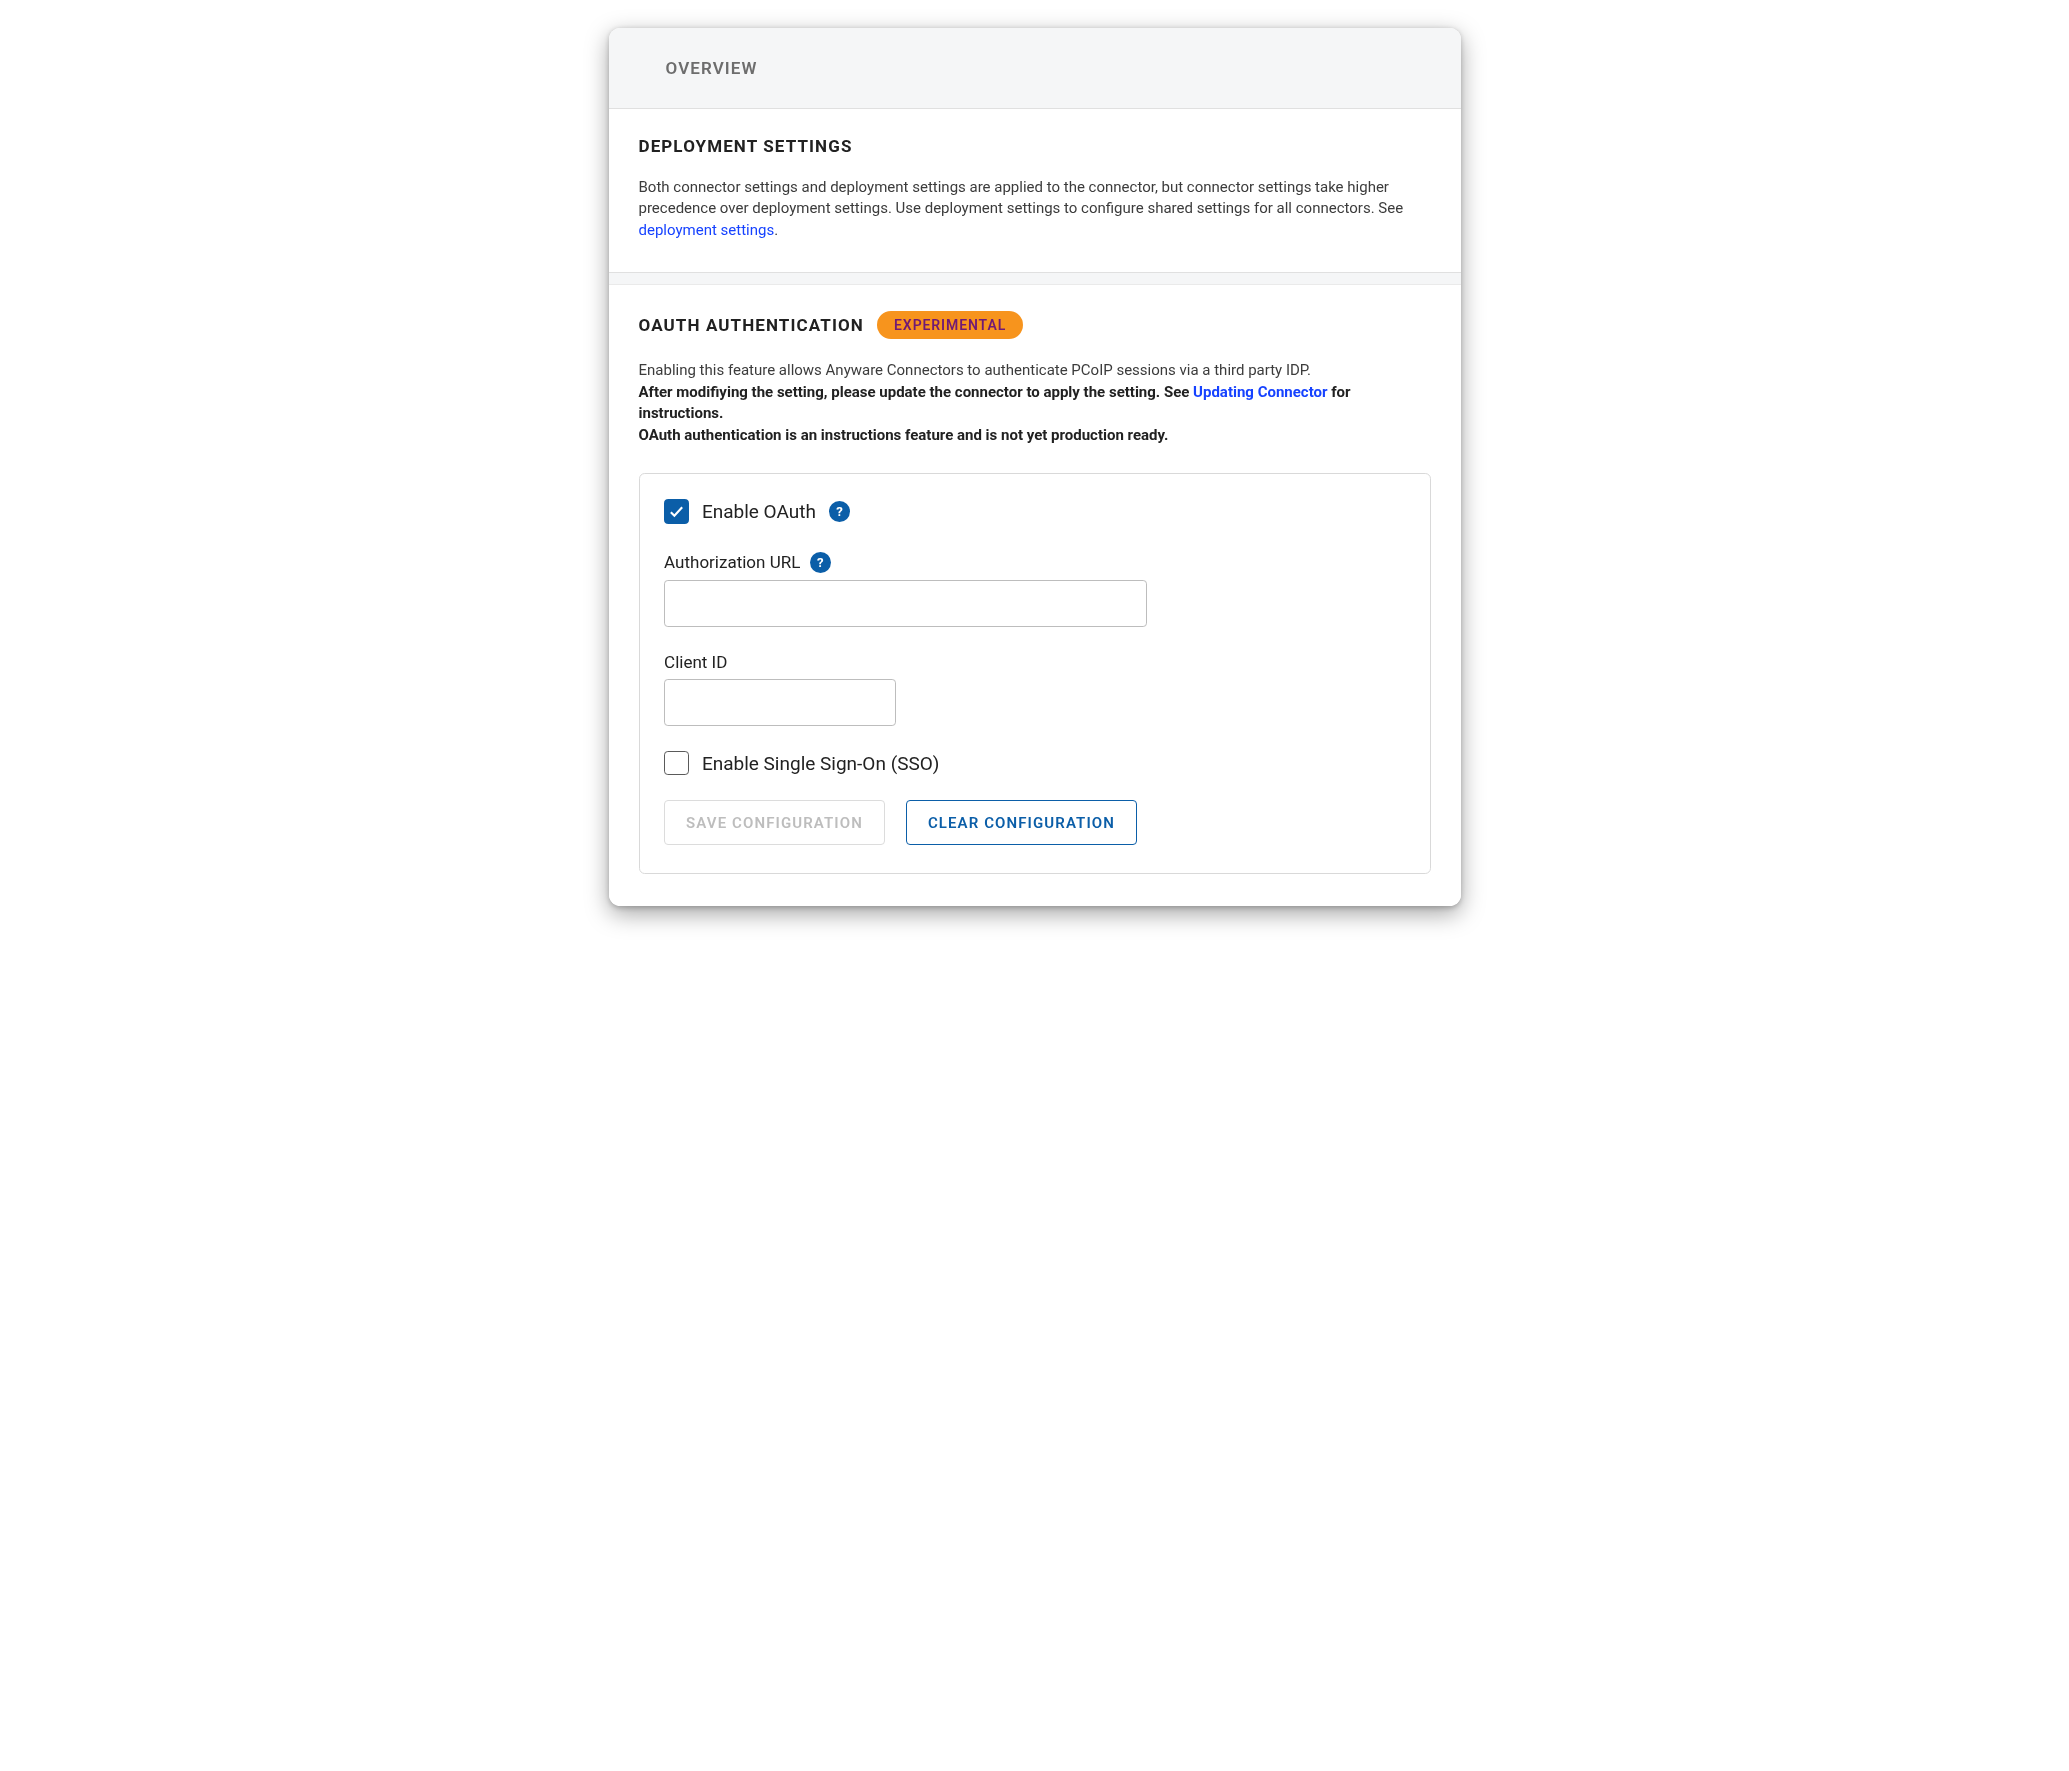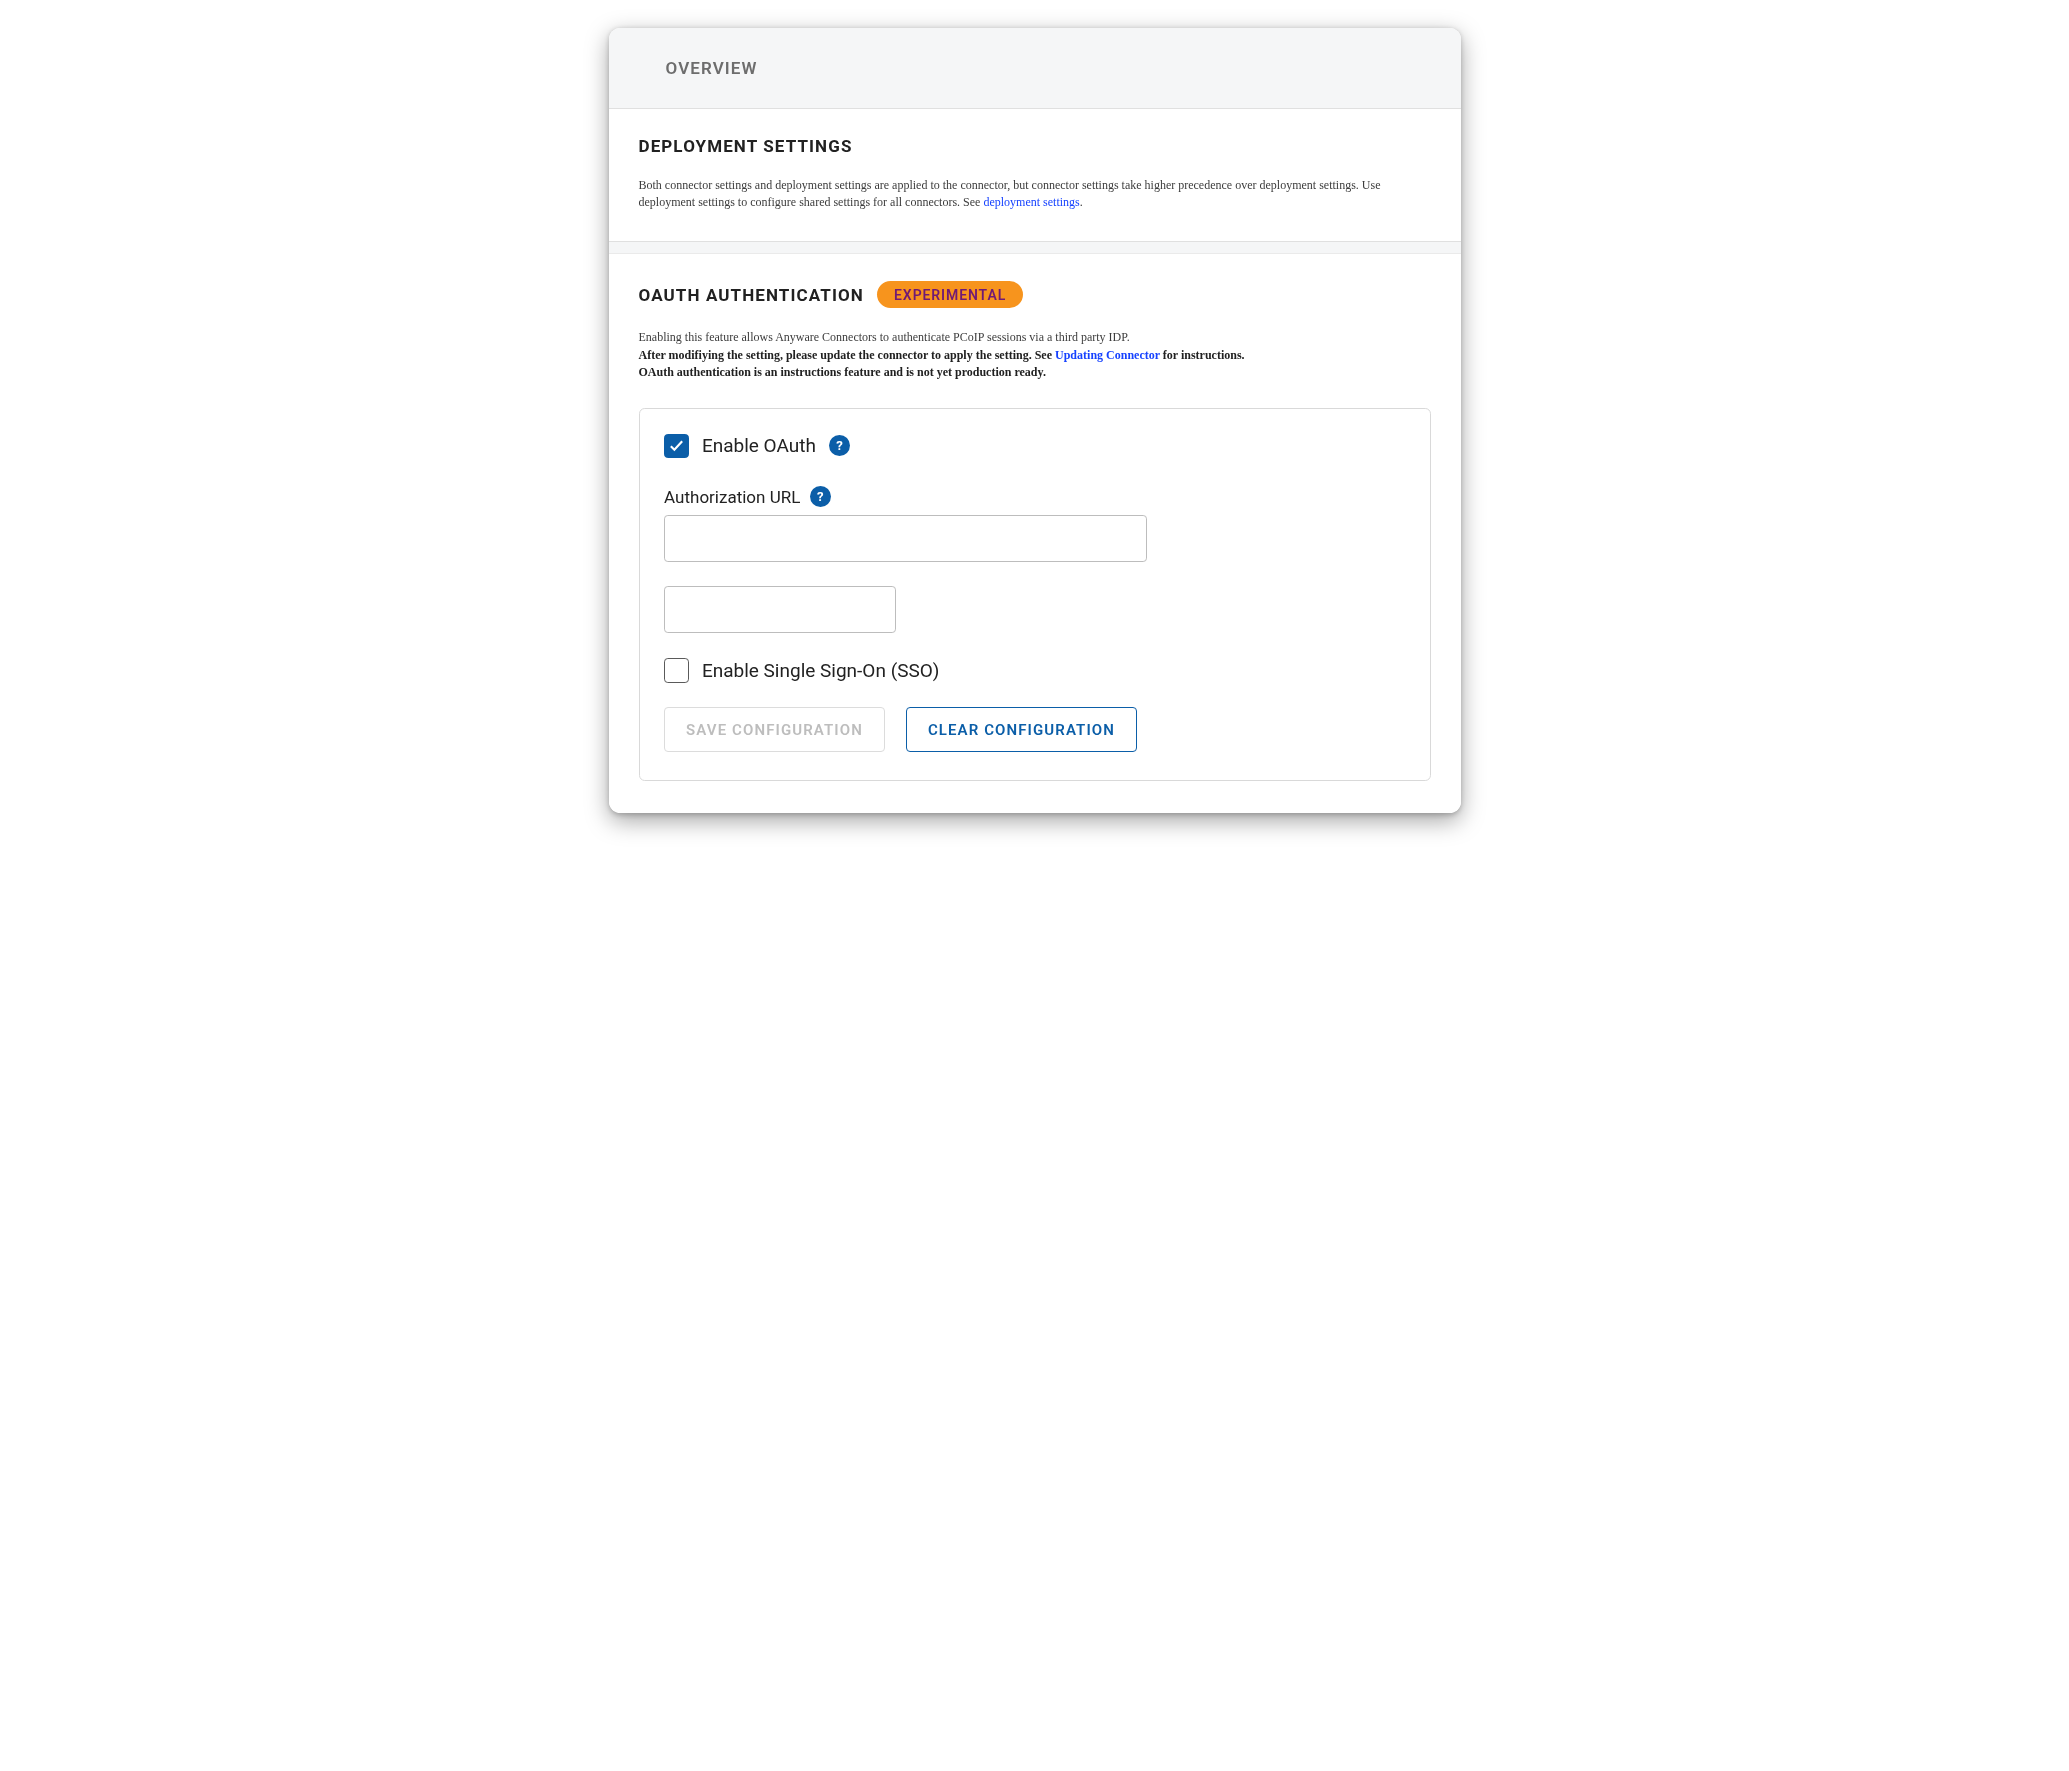--- a/index.html
+++ b/index.html
@@ -71,24 +71,23 @@
     align-items: center;
     background: #f7941d;
     color: #701a75;
     font-weight: 600;
     letter-spacing: 0.9px;
     font-size: 14px;
     padding: 5.7px 17px;
     border-radius: 945px;
   }
   .body-text {
-    font-size: 12px;
+    font-size: 15px;
     line-height: 1.45;
     color: #3c3c3c;
-    font-family: Liberation Serif, serif;
   }
   .body-text a, .link { color: #1642ff; text-decoration: none; cursor: pointer; }
   .body-text strong { font-weight: 700; color: #212121; }
 
   
   .card {
     border: 0.9px solid #d9d9d9;
     border-radius: 5.7px;
     padding: 24.6px 24.6px 28px 24.6px;
     margin-top: 26.5px;
@@ -200,20 +199,23 @@
 
       <div class="field">
         <div class="field-label">
           <span>Authorization URL</span>
           <span class="help-icon">?</span>
         </div>
         <input type="text" class="text-input wide" value="" style="">
       </div>
 
       <div class="field">
+        <div class="field-label">
+          <span>Client ID</span>
+        </div>
         <input type="text" class="text-input narrow" value="" style="">
       </div>
 
       <div class="form-row last">
         <span class="checkbox">
           
         </span>
         <span class="checkbox-label">Enable Single Sign-On (SSO)</span>
       </div>
 

